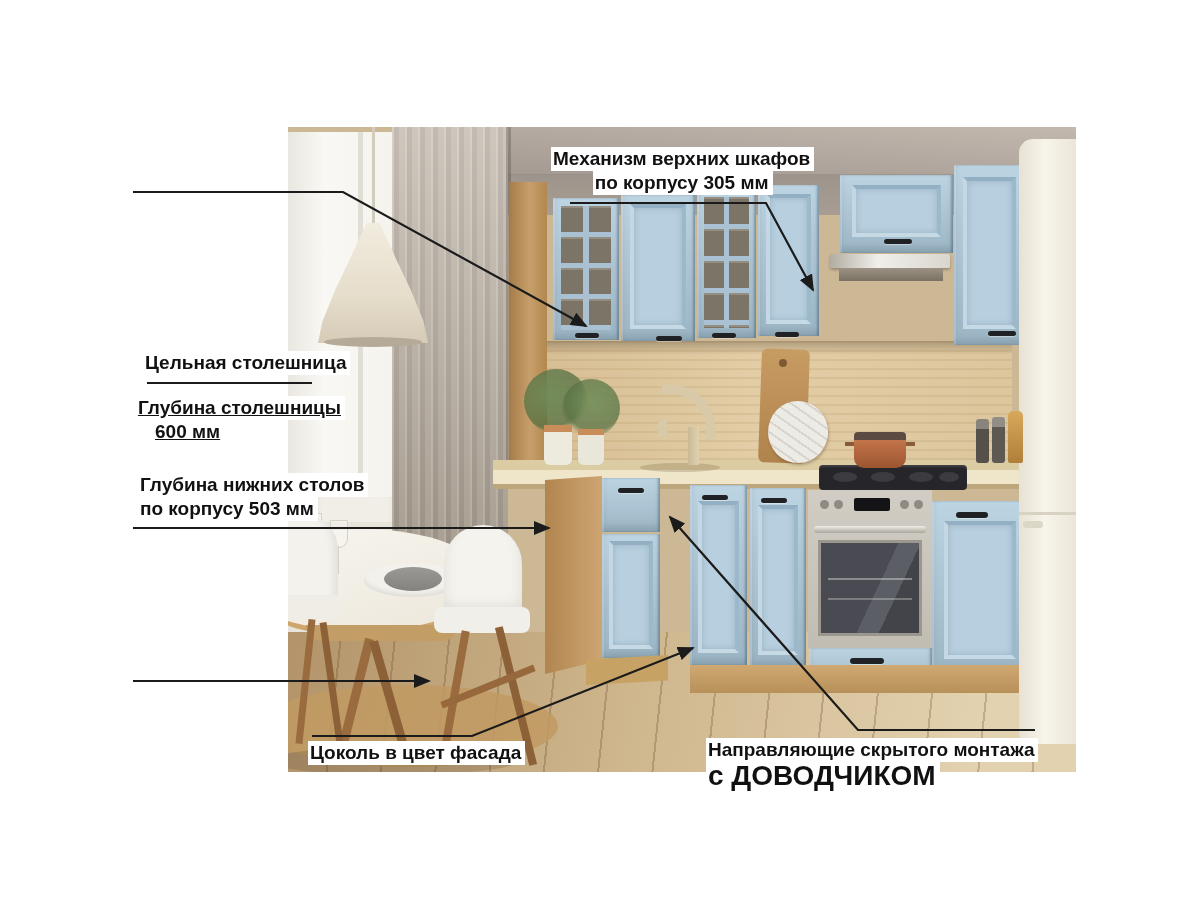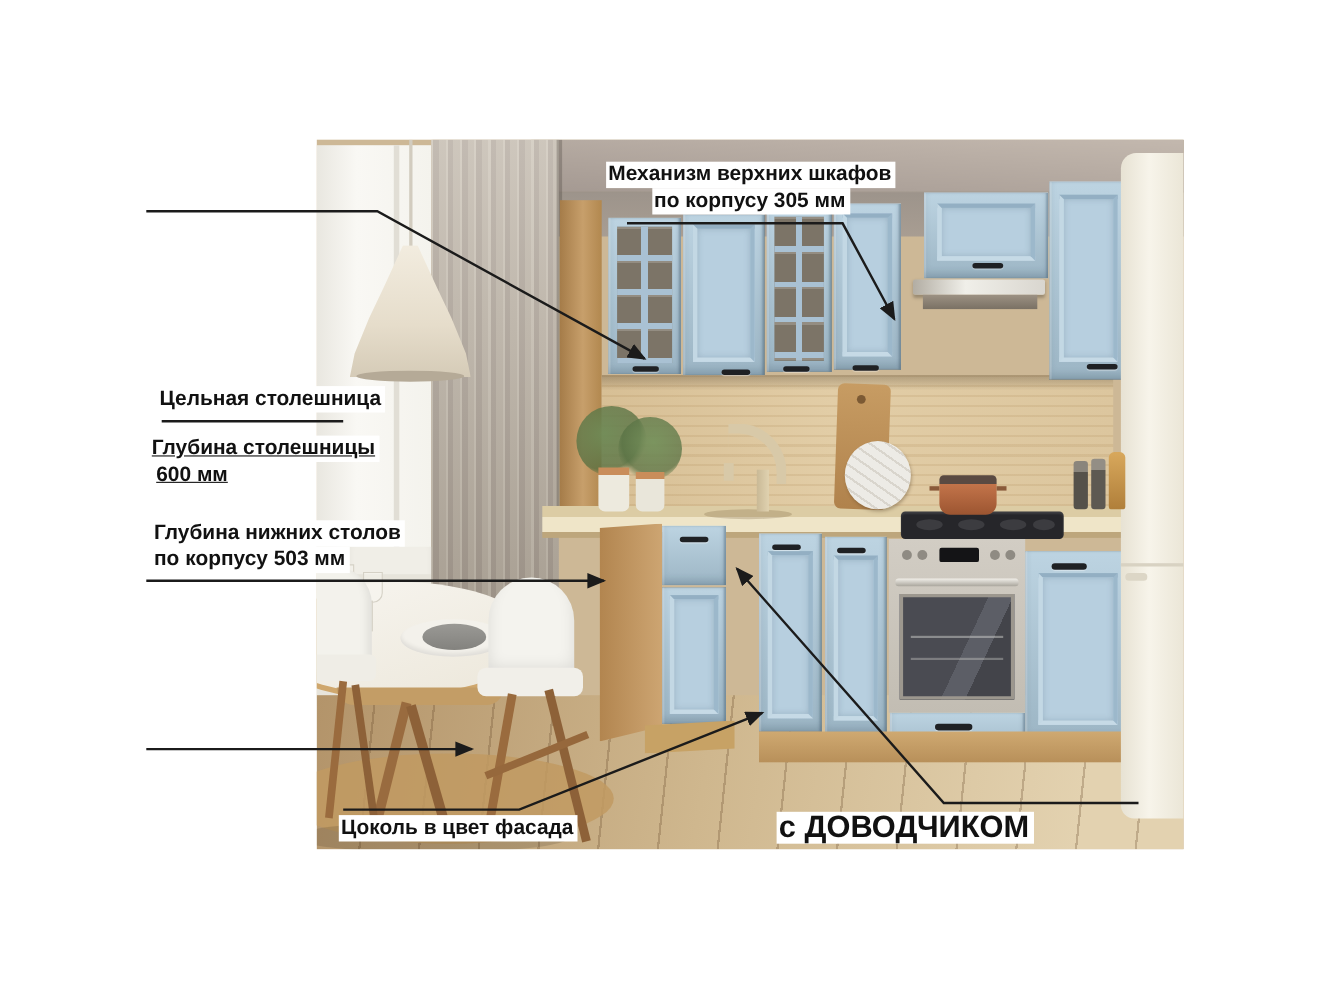--- a/index.html
+++ b/index.html
@@ -206,30 +206,31 @@
   <span class="ln">Механизм верхних шкафов</span>
   <span class="ln">по корпусу 305 мм</span>
 </div>
 
 <div class="lbl" style="left:143px;top:351px;">
   <span class="ln">Цельная столешница</span>
 </div>
 
 <div class="lbl" style="left:136px;top:396px;text-decoration:underline;">
   <span class="ln">Глубина столешницы</span>
-  <span class="ln" style="margin-left:4px;">600 мм</span>
+  <span class="ln" style="margin-left:17px;">600 мм</span>
 </div>
 
 <div class="lbl" style="left:138px;top:473px;">
   <span class="ln">Глубина нижних столов</span>
   <span class="ln">по корпусу 503 мм</span>
 </div>
 
 <div class="lbl italic" style="left:138px;top:623px;">
 </div>
 
 <div class="lbl" style="left:308px;top:741px;">
   <span class="ln">Цоколь в цвет фасада</span>
 </div>
 
 <div class="lbl" style="left:706px;top:738px;">
+  <span class="ln">Направляющие скрытого монтажа</span>
   <span class="ln big">с ДОВОДЧИКОМ</span>
 </div>
 
 </body></html>

